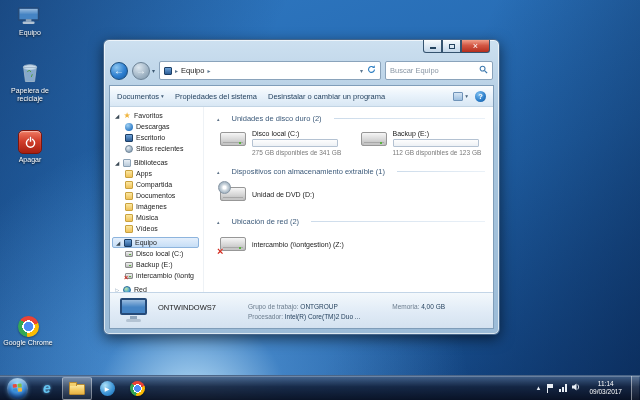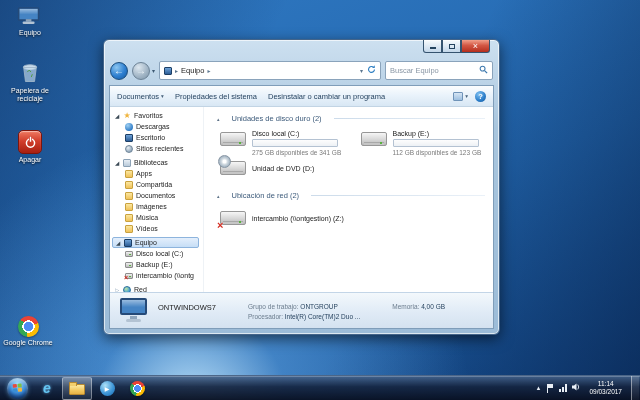--- a/index.html
+++ b/index.html
@@ -388,20 +388,25 @@
               <span class="tinfo">
                 <span class="tname">Backup (E:)</span>
                 <span class="tbar">
                   <span class="tfill" style="width:9%"></span>
                 </span>
                 <span class="tdetail">112 GB disponibles de 123 GB</span>
               </span>
             </div>
           </div>
 
+          <div class="ghdr later">
+            <span class="gtri">▴</span>
+            <span>Dispositivos con almacenamiento extraíble (1)</span>
+            <span class="grule"></span>
+          </div>
           <div class="tiles">
             <div class="tile simple">
               <span class="ico-drive">
                 <span class="drv-body"></span>
                   <span class="drv-front"></span>
                   <span class="disc"></span>
               </span>
               <span class="tname">Unidad de DVD (D:)</span>
             </div>
           </div>

